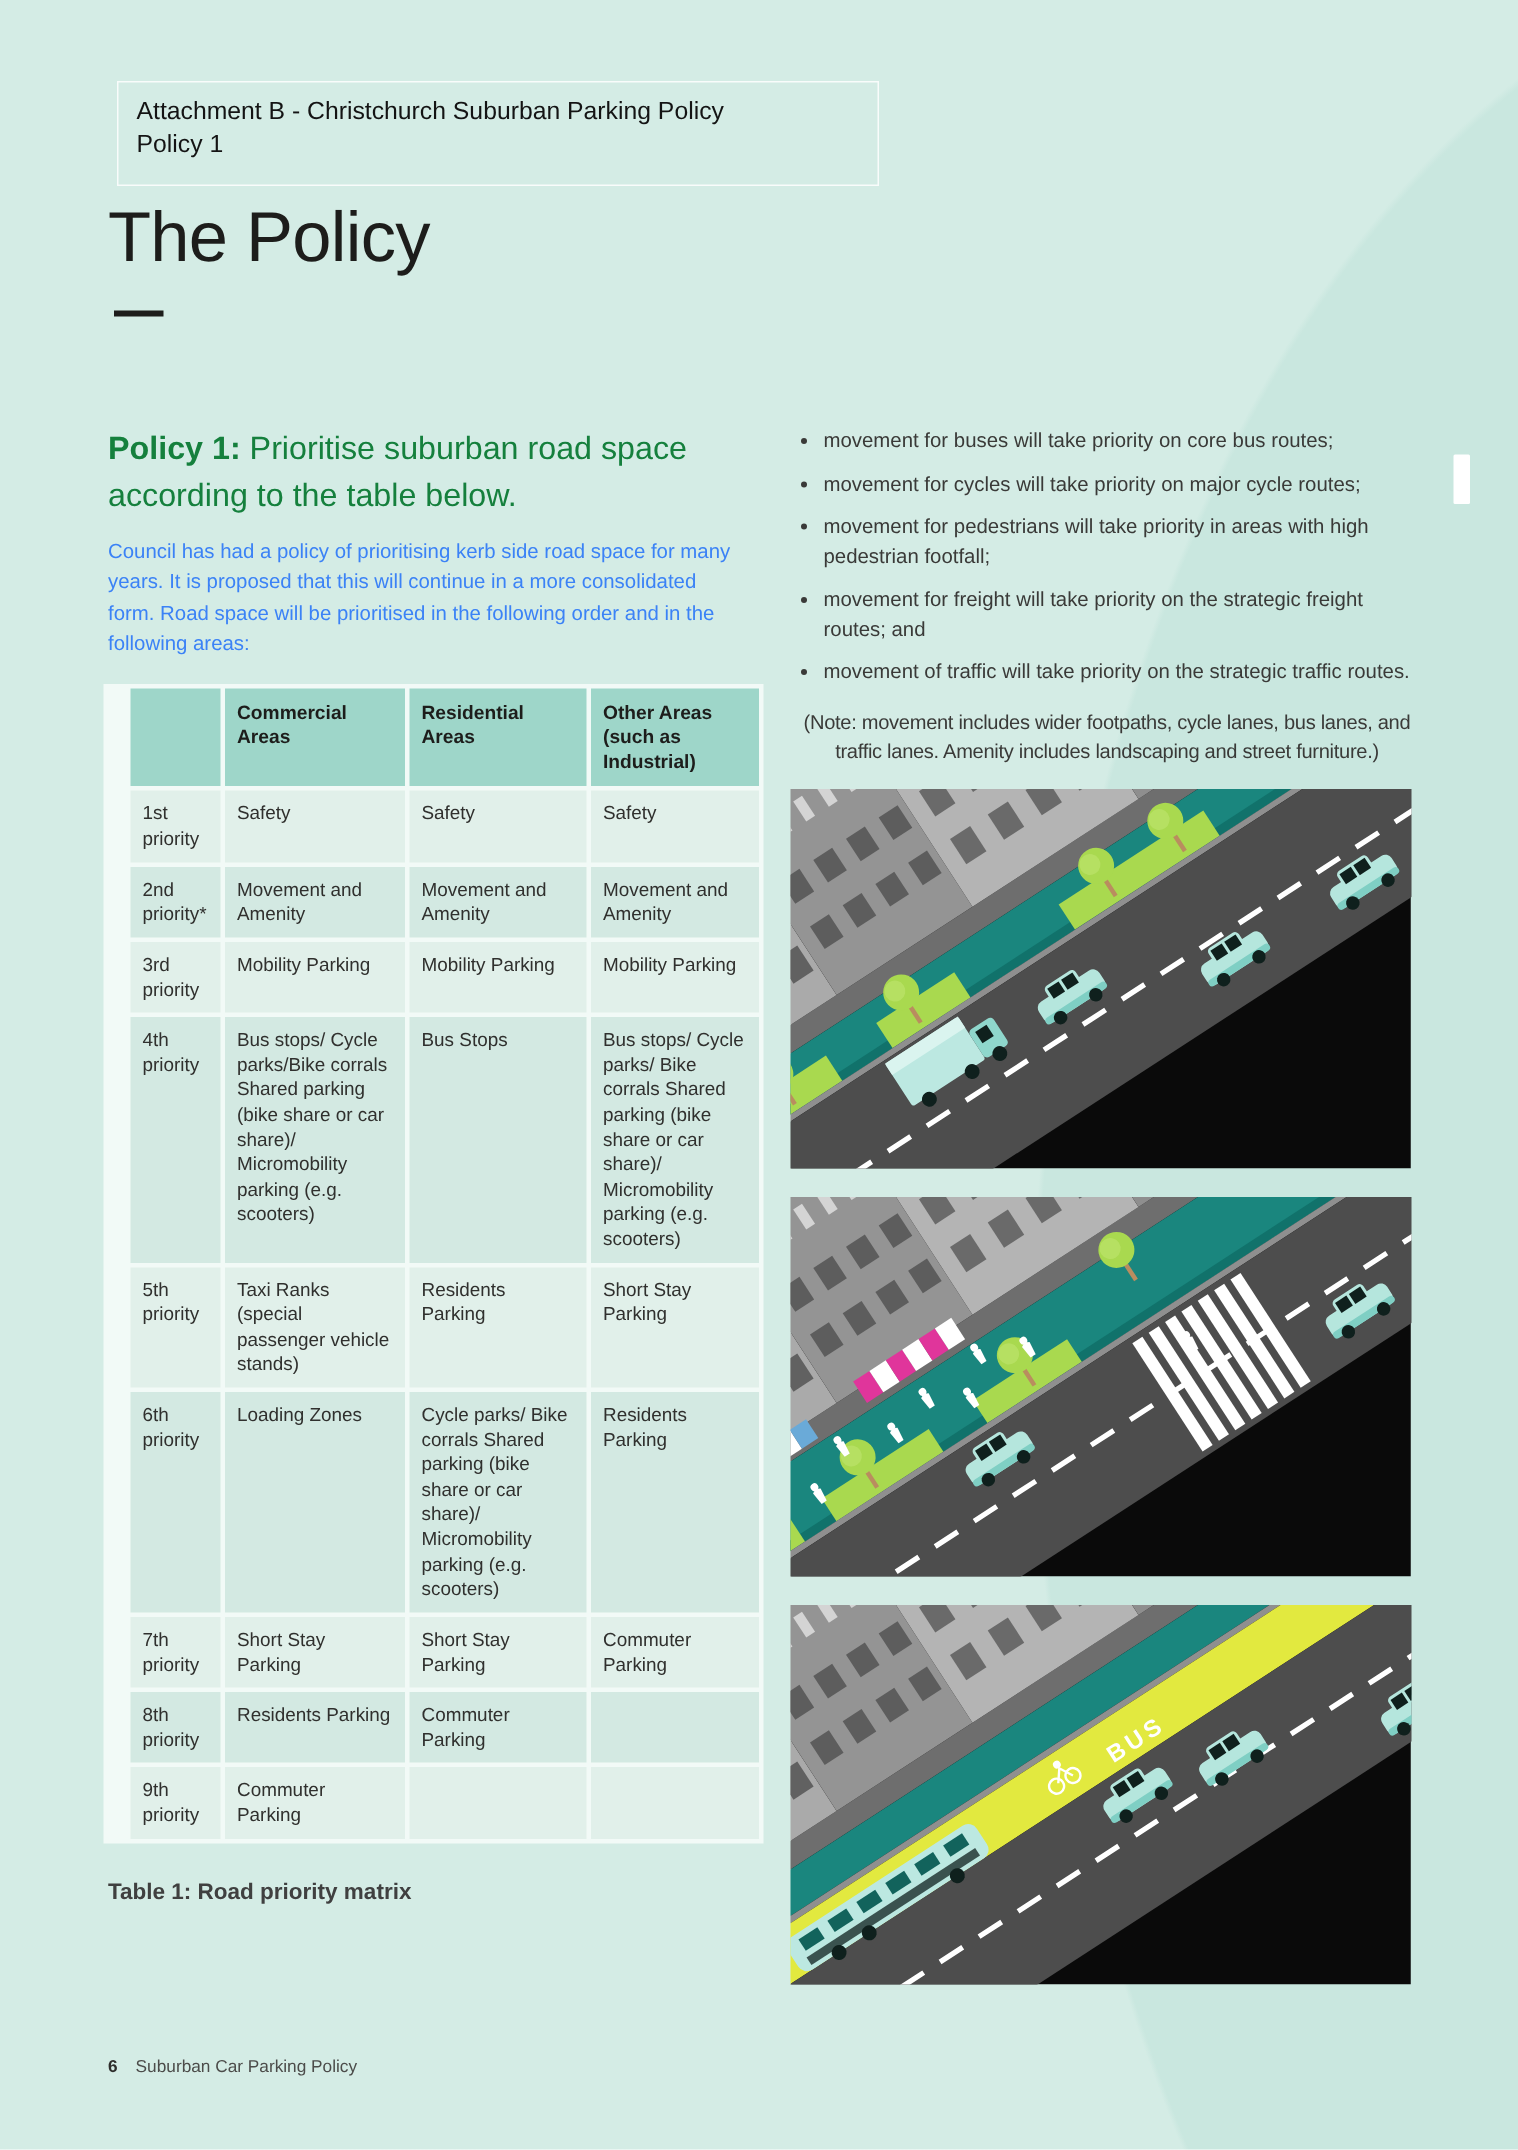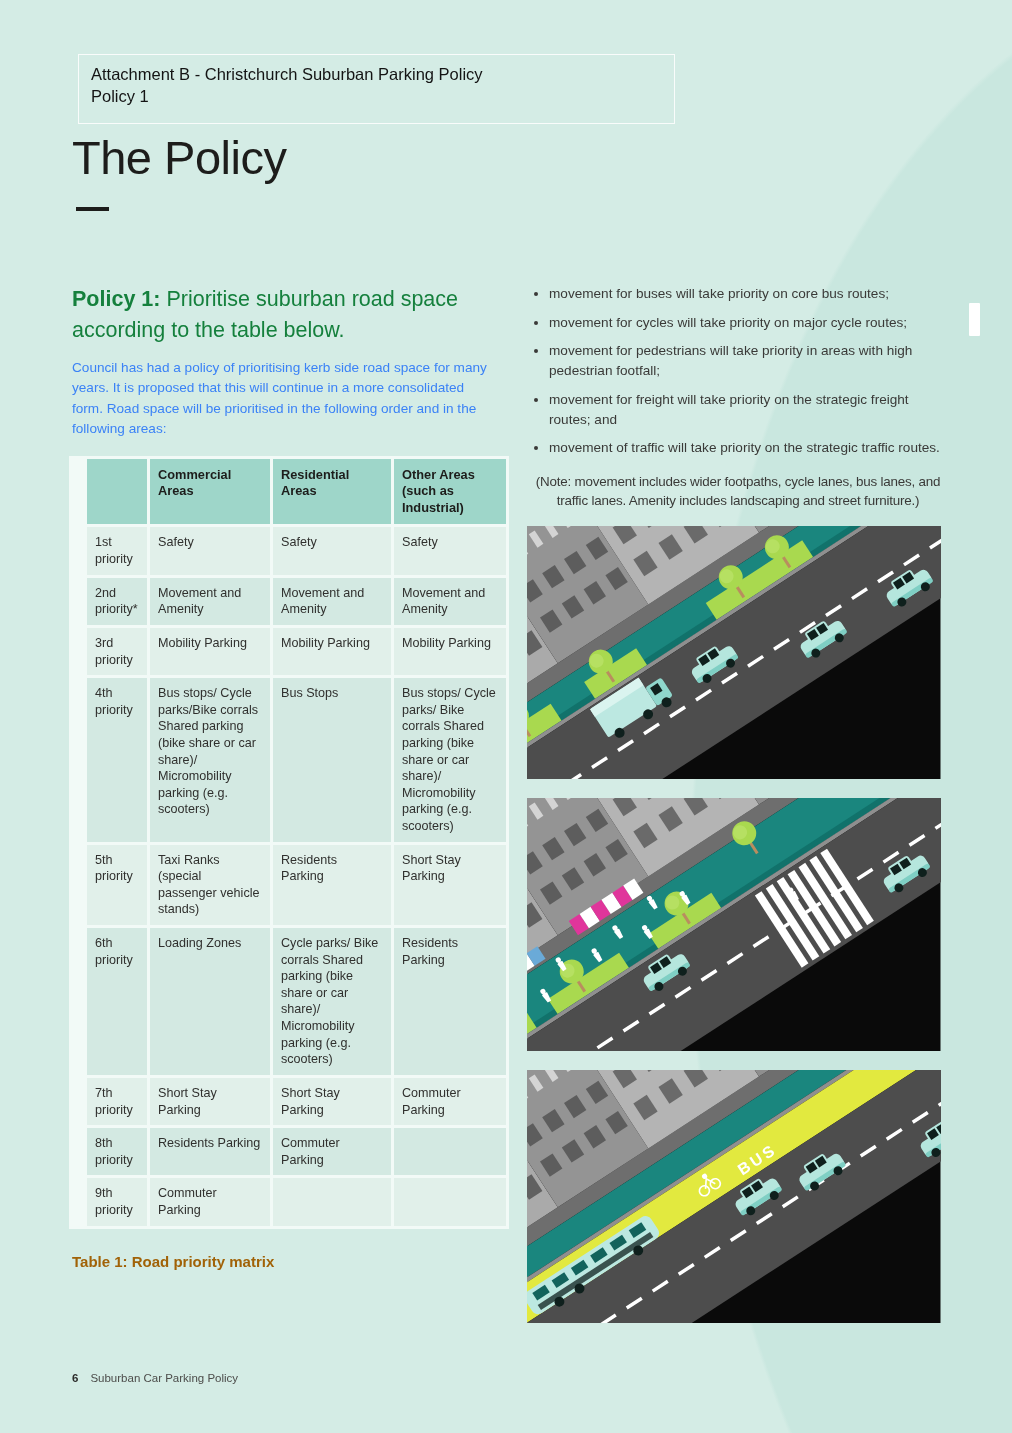--- a/index.html
+++ b/index.html
@@ -5,21 +5,21 @@
   html,body { margin:0; padding:0; }
   body {
     width:1012px; height:1433px; position:relative; overflow:hidden;
     font-family:"Liberation Sans","DejaVu Sans",sans-serif;
     background:
       radial-gradient(ellipse 900px 1500px at 1250px 900px,
         #c9e7df 0%, #c9e7df 62%, #d4ece5 62.4%, #d4ece5 100%);
     color:#3a3a38;
   }
   .attachment-box{
-    position:absolute; left:78px; top:54px; width:597px; height:70px;
+    position:absolute; left:78px; top:54px; width:508px; height:70px;
     border:1.5px solid rgba(255,255,255,.85); box-sizing:border-box;
     padding:8px 12px; font-size:16.5px; line-height:1.35; color:#141414;
   }
   .page-title{
     position:absolute; left:72px; top:130px; font-size:47px; color:#1d1d1b;
     letter-spacing:-0.5px; font-weight:400;
   }
   .title-dash{ position:absolute; left:76px; top:207px; width:33px; height:4px; background:#1d1d1b; }
 
   .left-col{ position:absolute; left:72px; top:284px; width:420px; }
@@ -29,21 +29,21 @@
   .policy-heading .bold{ font-weight:700; }
   p.body-text{ font-size:13.6px; line-height:1.5; margin:0 0 16px 0; color:#3b82f6; }
 
   table.ptable{ border-collapse:separate; border-spacing:3px; background:#f2faf7; width:415px; table-layout:fixed; margin:2px 0 24px -3px;padding-left:15px; }
   .ptable col.c0{ width:60px; } .ptable col.c1{ width:120px; } .ptable col.c2{ width:118px; } .ptable col.c3{ width:112px; }
   .ptable th{ background:#9ed6c9; font-weight:700; font-size:12.8px; line-height:1.3; text-align:left; vertical-align:top; padding:8px 8px; color:#1d1d1b; }
   .ptable td{ font-size:12.6px; line-height:1.32; vertical-align:top; padding:7px 8px; color:#30302e; }
   .ptable tbody tr:nth-child(odd) td{ background:#e1f0ea; }
   .ptable tbody tr:nth-child(even) td{ background:#d3e9e2; }
 
-  .table-caption{ font-size:15px; font-weight:700; color:#a16207; margin:0 0 14px 0; }
+  .table-caption{ font-size:15px; font-weight:700; color:#404040; margin:0 0 14px 0; }
 
   ul.bullets{ margin:0 0 14px 0; padding:0 0 0 22px; }
   ul.bullets li{ font-size:13.6px; line-height:1.45; margin:0 0 9px 0; color:#3a3a38; }
   .note-text{ font-size:13.4px; line-height:1.45; color:#3a3a38; margin:2px 0 4px 0; letter-spacing:-0.2px;text-align:center; }
 
   .figure{ width:414px; height:253px; margin-top:15px; }
   .figure + .figure{ margin-top:19px; }
   .figure svg{ display:block; }
 
   .footer{ position:absolute; left:72px; top:1372px; font-size:11.5px; color:#4c4c4a; }

